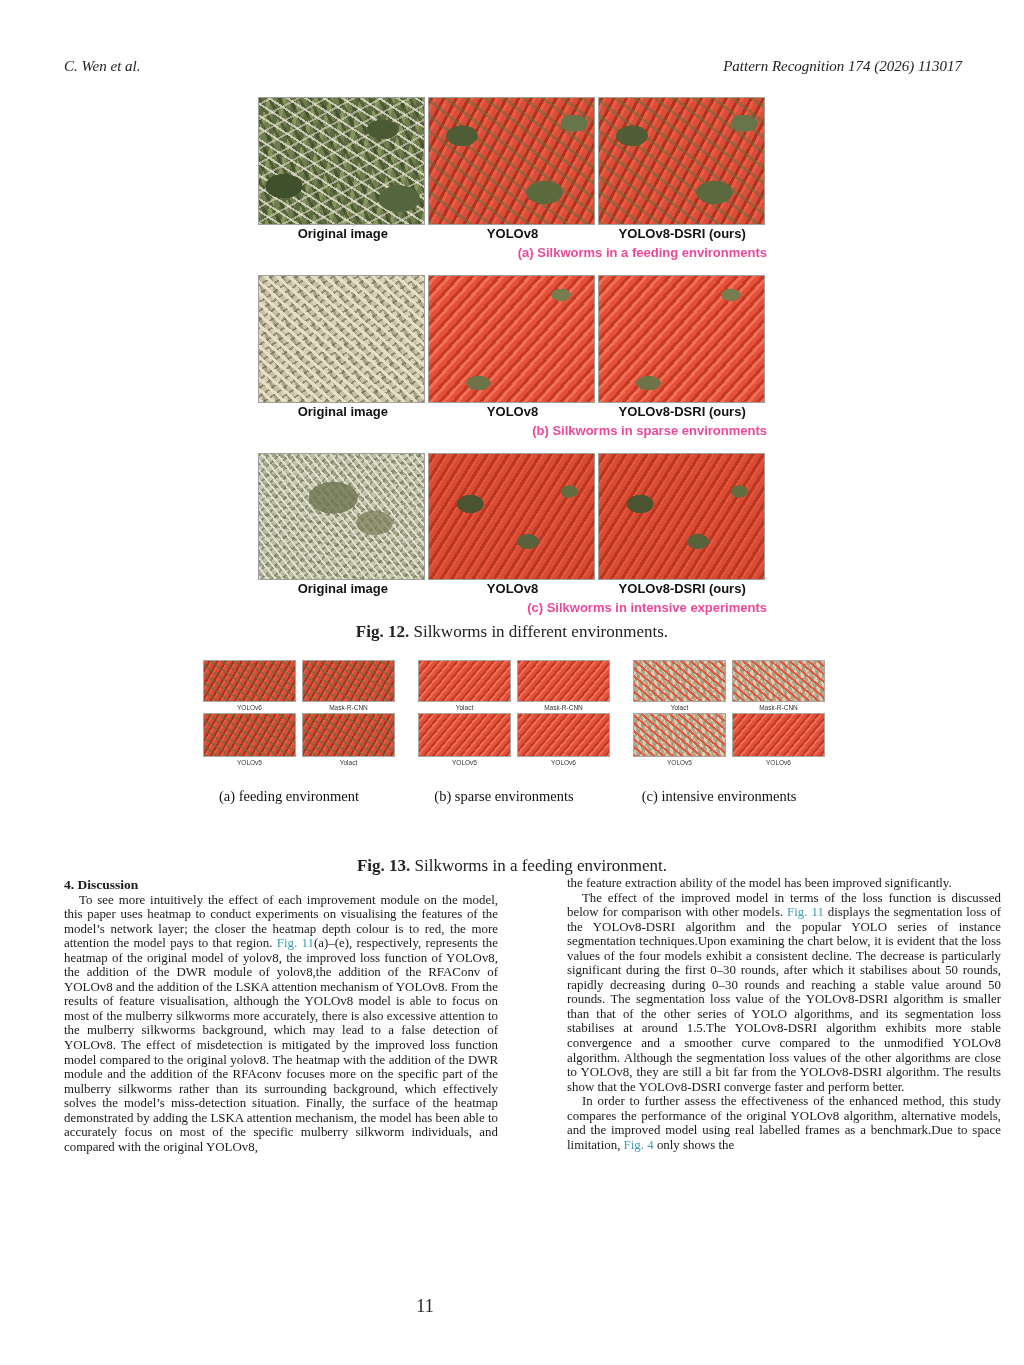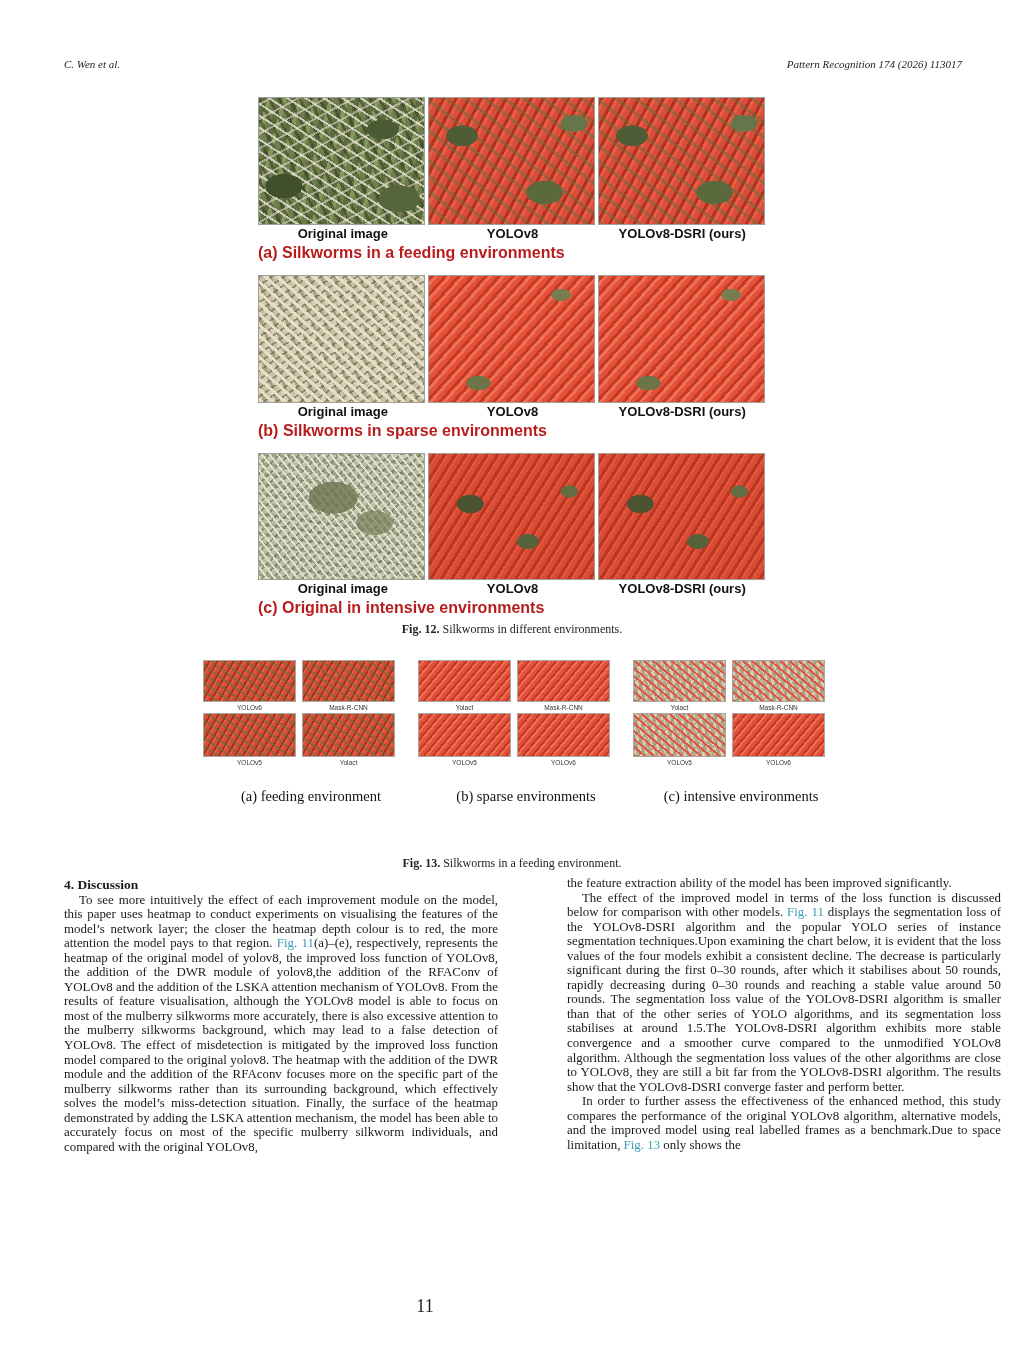--- a/index.html
+++ b/index.html
@@ -1,49 +1,49 @@
 <!DOCTYPE html>
 <html><head>
 <meta charset="utf-8">
 <style>
   html,body{margin:0;padding:0;background:#ffffff;}
   body{width:1024px;height:1365px;position:relative;font-family:"Liberation Serif",serif;color:#1a1a1a;}
   .page{position:absolute;inset:0;background:#fff;}
 
   
   .hdr{position:absolute;top:58px;left:64px;right:62px;display:flex;justify-content:space-between;
-       font-style:italic;font-size:11px;color:#222;}
+       font-style:italic;font-size:15px;color:#222;}
 
   
   .fig12{position:absolute;top:97px;left:258px;width:509px;}
   .f12-imgs{display:flex;gap:3px;}
   .f12-img{width:167px;height:128px;box-sizing:border-box;border:1px solid #a0a098;}
   .f12-img.short{height:127px;}
   .f12-labels{display:flex;}
   .f12-labels span{width:170px;text-align:center;font-family:"Liberation Sans",sans-serif;
        font-weight:bold;font-size:13px;line-height:18px;color:#111;}
-  .f12-cap{text-align:left;font-family:"Liberation Sans",sans-serif;font-weight:bold;
-       font-size:16px;line-height:19px;color:#b91c1c;}
+  .f12-cap{text-align:right;font-family:"Liberation Sans",sans-serif;font-weight:bold;
+       font-size:13px;line-height:19px;color:#ec4899;}
   .f12-row{margin-bottom:13px;}
-  .figcap{position:absolute;left:0;width:1024px;text-align:center;font-size:12px;color:#222;}
+  .figcap{position:absolute;left:0;width:1024px;text-align:center;font-size:17px;color:#222;}
   .figcap .fl{font-weight:bold;}
   .figcap-12{top:622px;}
   .figcap-13{top:856px;}
 
   
   .fig13{position:absolute;top:660px;left:203px;width:622px;}
   .f13-row{display:flex;align-items:flex-start;}
   .f13-cell{width:93px;}
   .f13-cell .ph{width:93px;height:42px;box-sizing:border-box;border:1px solid #a8a8a0;}
   .f13-row2 .ph{height:44px;}
   .f13-label{text-align:center;font-family:"Liberation Sans",sans-serif;font-size:6.5px;
        color:#333;line-height:11px;}
   .pair-gap{width:6px;flex:none;}
   .group-gap{width:23px;flex:none;}
-  .f13-caps{position:absolute;top:788px;left:215px;width:622px;display:flex;}
+  .f13-caps{position:absolute;top:788px;left:193px;width:622px;display:flex;}
   .f13-caps span{display:block;text-align:center;font-size:14.5px;color:#111;}
   .f13-caps .g{width:192px;}
 
   
   .col{position:absolute;width:434px;font-size:12.9px;line-height:14.55px;text-align:justify;}
   .col-left{top:878px;left:64px;}
   .col-right{top:876px;left:527px;margin-left:40px;}
   .sec-head{font-weight:bold;font-size:13.5px;margin:0 0 21px 0;text-align:left;}
   .col p{margin:0;}
   .indent{text-indent:15px;}
@@ -145,21 +145,21 @@
       <div class="f12-imgs">
         <div class="f12-img short ph ph-oc"></div>
         <div class="f12-img short ph ph-rc"></div>
         <div class="f12-img short ph ph-rc"></div>
       </div>
       <div class="f12-labels">
         <span>Original image</span>
         <span>YOLOv8</span>
         <span>YOLOv8-DSRI (ours)</span>
       </div>
-      <div class="f12-cap">(c) Original in intensive environments</div>
+      <div class="f12-cap">(c) Silkworms in intensive experiments</div>
     </div>
   </div>
 
   <div class="figcap figcap-12">
     <span class="fl">Fig. 12.</span>
     <span>Silkworms in different environments.</span>
   </div>
 
   <div class="fig13">
     <div class="f13-row">
@@ -241,17 +241,17 @@
   </div>
 
   <div class="col col-left">
     <p class="sec-head">4. Discussion</p>
     <p class="indent"><span>To see more intuitively the effect of each improvement module on the model, this paper uses heatmap to conduct experiments on visualising the features of the model’s network layer; the closer the heatmap depth colour is to red, the more attention the model pays to that region. </span><span class="xref">Fig. 11</span><span>(a)–(e), respectively, represents the heatmap of the original model of yolov8, the improved loss function of YOLOv8, the addition of the DWR module of yolov8,the addition of the RFAConv of YOLOv8 and the addition of the LSKA attention mechanism of YOLOv8. From the results of feature visualisation, although the YOLOv8 model is able to focus on most of the mulberry silkworms more accurately, there is also excessive attention to the mulberry silkworms background, which may lead to a false detection of YOLOv8. The effect of misdetection is mitigated by the improved loss function model compared to the original yolov8. The heatmap with the addition of the DWR module and the addition of the RFAconv focuses more on the specific part of the mulberry silkworms rather than its surrounding background, which effectively solves the model’s miss-detection situation. Finally, the surface of the heatmap demonstrated by adding the LSKA attention mechanism, the model has been able to accurately focus on most of the specific mulberry silkworm individuals, and compared with the original YOLOv8,</span></p>
   </div>
 
   <div class="col col-right">
     <p><span>the feature extraction ability of the model has been improved significantly.</span></p>
     <p class="indent"><span>The effect of the improved model in terms of the loss function is discussed below for comparison with other models. </span><span class="xref">Fig. 11</span><span> displays the segmentation loss of the YOLOv8-DSRI algorithm and the popular YOLO series of instance segmentation techniques.Upon examining the chart below, it is evident that the loss values of the four models exhibit a consistent decline. The decrease is particularly significant during the first 0–30 rounds, after which it stabilises about 50 rounds, rapidly decreasing during 0–30 rounds and reaching a stable value around 50 rounds. The segmentation loss value of the YOLOv8-DSRI algorithm is smaller than that of the other series of YOLO algorithms, and its segmentation loss stabilises at around 1.5.The YOLOv8-DSRI algorithm exhibits more stable convergence and a smoother curve compared to the unmodified YOLOv8 algorithm. Although the segmentation loss values of the other algorithms are close to YOLOv8, they are still a bit far from the YOLOv8-DSRI algorithm. The results show that the YOLOv8-DSRI converge faster and perform better.</span></p>
-    <p class="indent"><span>In order to further assess the effectiveness of the enhanced method, this study compares the performance of the original YOLOv8 algorithm, alternative models, and the improved model using real labelled frames as a benchmark.Due to space limitation, </span><span class="xref">Fig. 13</span><span> only shows the</span></p>
+    <p class="indent"><span>In order to further assess the effectiveness of the enhanced method, this study compares the performance of the original YOLOv8 algorithm, alternative models, and the improved model using real labelled frames as a benchmark.Due to space limitation, </span><span class="xref">Fig. 4</span><span> only shows the</span></p>
   </div>
 
   <div class="pagenum">11</div>
 </div>
 
 </body></html>

